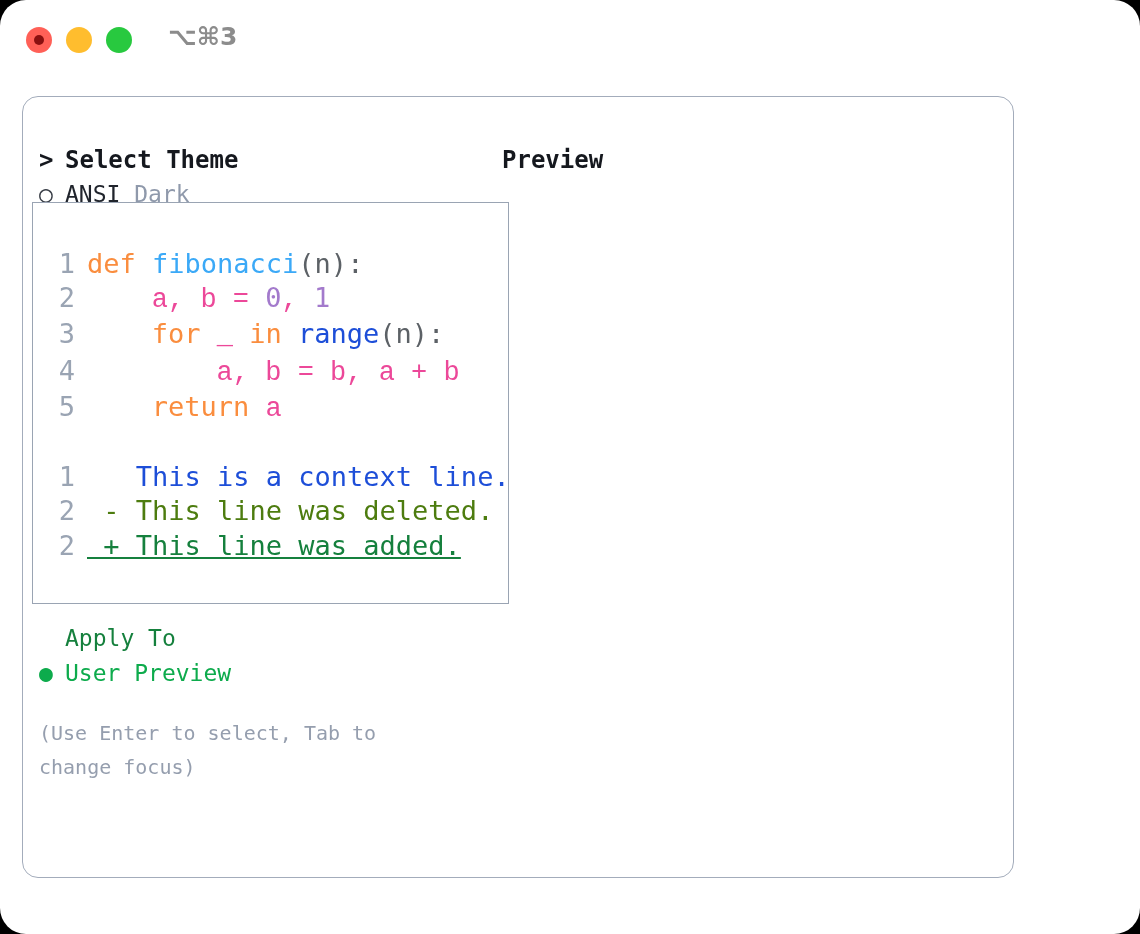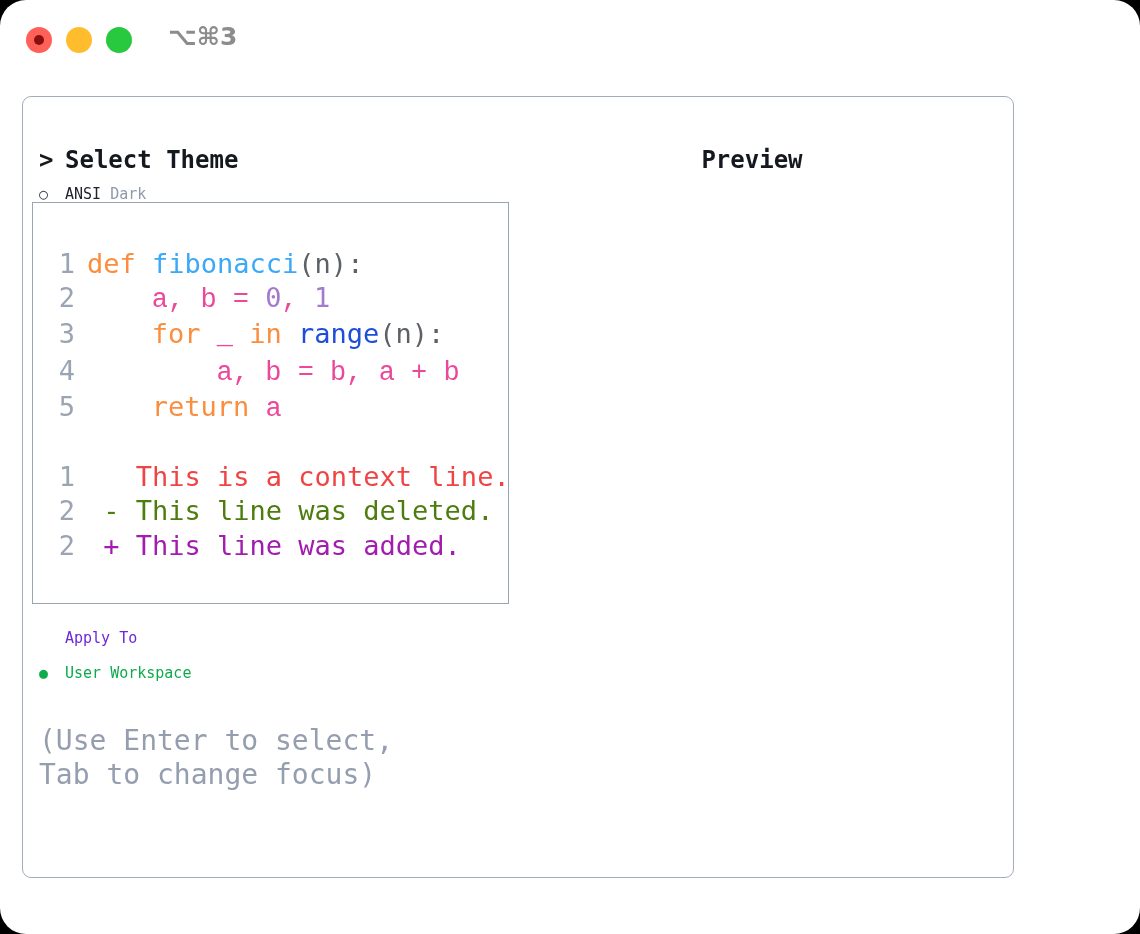--- a/index.html
+++ b/index.html
@@ -64,37 +64,37 @@
   }
 
   
   #panel {
     position: absolute;
     left: 22px;
     top: 96px;
     width: 992px;
     height: 782px;
     border: 1.6px solid #a3acbb;
-    border-radius: 9px;
+    border-radius: 16px;
     box-sizing: border-box;
     background: #ffffff;
   }
 
   
   #left-col {
     position: absolute;
     left: 16px;
     top: 46px;
     width: 450px;
   }
 
   .row {
     height: 34.2px;
     line-height: 34.2px;
-    font-size: 15px;
+    font-size: 23px;
     white-space: nowrap;
     color: #20242c;
   }
   .marker {
     display: inline-block;
     width: 26px;
     text-align: left;
   }
   .hdr {
     font-weight: bold;
@@ -102,44 +102,43 @@
     color: #15181e;
   }
   .variant { color: #8f99ab; }
   .selected .name { color: #0dab4c; }
   .selected .marker { color: #0dab4c; }
   .plain-marker { color: #3b4049; }
 
   #apply-block { margin-top: 34px; }
   .apply-head {
     font-weight: normal;
-    color: #6d28d9;
+    color: #15803d;
   }
 
   #hint {
-    margin-top: 34px;
-    font-size: 28px;
+    margin-top: 26px;
+    font-size: 20px;
     line-height: 34.2px;
     color: #959eae;
     width: 420px;
   }
 
   
   #right-col {
     position: absolute;
     left: 479px;
     top: 46px;
     width: 500px;
   }
   #preview-title {
     font-size: 24px;
     font-weight: bold;
     color: #15181e;
     line-height: 34px;
-    text-align: center;
   }
   #preview-box {
     position: absolute;
     left: 9px;
     top: 105px;
     width: 477px;
     height: 402px;
     border: 1.6px solid #9aa4b3;
     box-sizing: border-box;
     background: #ffffff;
@@ -159,23 +158,23 @@
     color: #9aa4b3;
     margin-right: 12px;
   }
   .kw   { color: #fa8d3e; }
   .fn   { color: #3ba9f7; }
   .num  { color: #a37acc; }
   .bi   { color: #1d4ed8; }
   .id   { color: #ec4899; font-family: Liberation Mono, monospace; }
   .punc { color: #5c6166; }
   .blank { height: 34.2px; }
-  .ctx { color: #ef4444; }
+  .ctx { color: #1d4ed8; }
   .del { color: #4d7c0f; }
-  .add { color: #a21caf; }
+  .add { color: #15803d; text-decoration: underline; }
 </style>
 </head>
 <body>
 
 <div id="window">
 
   <div id="titlebar">
     <div class="traffic" id="tl-close"></div>
     <div id="tl-dot"></div>
     <div class="traffic" id="tl-min"></div>
@@ -204,21 +203,21 @@
           <div class="row"><span class="marker plain-marker">○</span><span class="name">GitHub Light</span><span class="variant"> Light</span></div>
           <div class="row"><span class="marker plain-marker">○</span><span class="name">Google Code</span><span class="variant"> Light</span></div>
           <div class="row"><span class="marker plain-marker">○</span><span class="name">XCode</span><span class="variant"> Light</span></div>
         </div>
 
       <div id="apply-block">
         <div class="row">
           <span class="marker"></span><span class="apply-head">Apply To</span>
         </div>
         <div id="apply-rows">
-            <div class="row selected"><span class="marker">●</span><span class="name">User Workspace</span></div>
+            <div class="row selected"><span class="marker">●</span><span class="name">User Preview</span></div>
           </div>
       </div>
 
       <div id="hint">(Use Enter to select, Tab to change focus)</div>
     </div>
 
     <div id="right-col">
       <div id="preview-title">Preview</div>
     </div>
 

